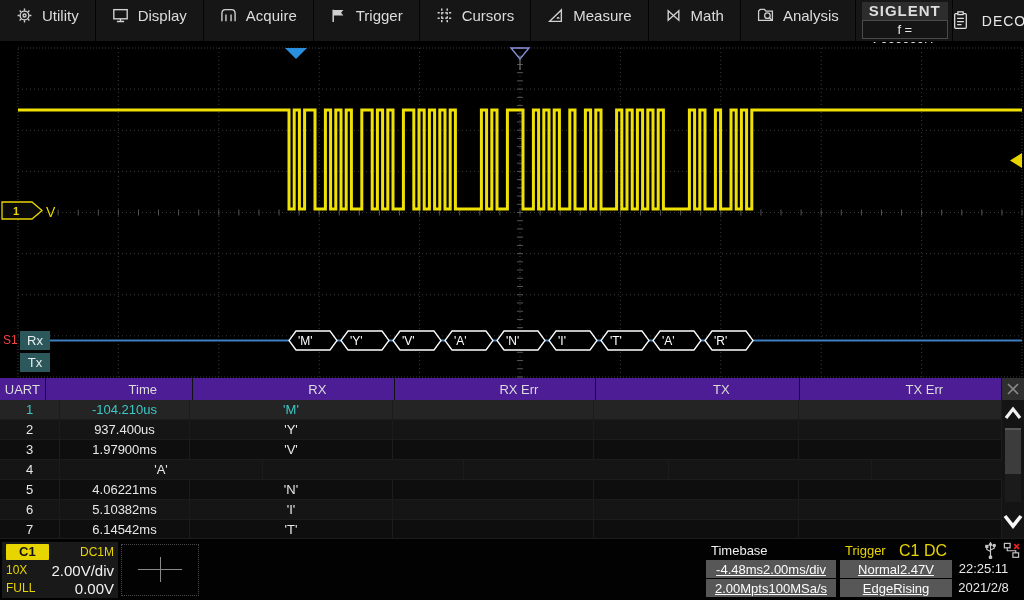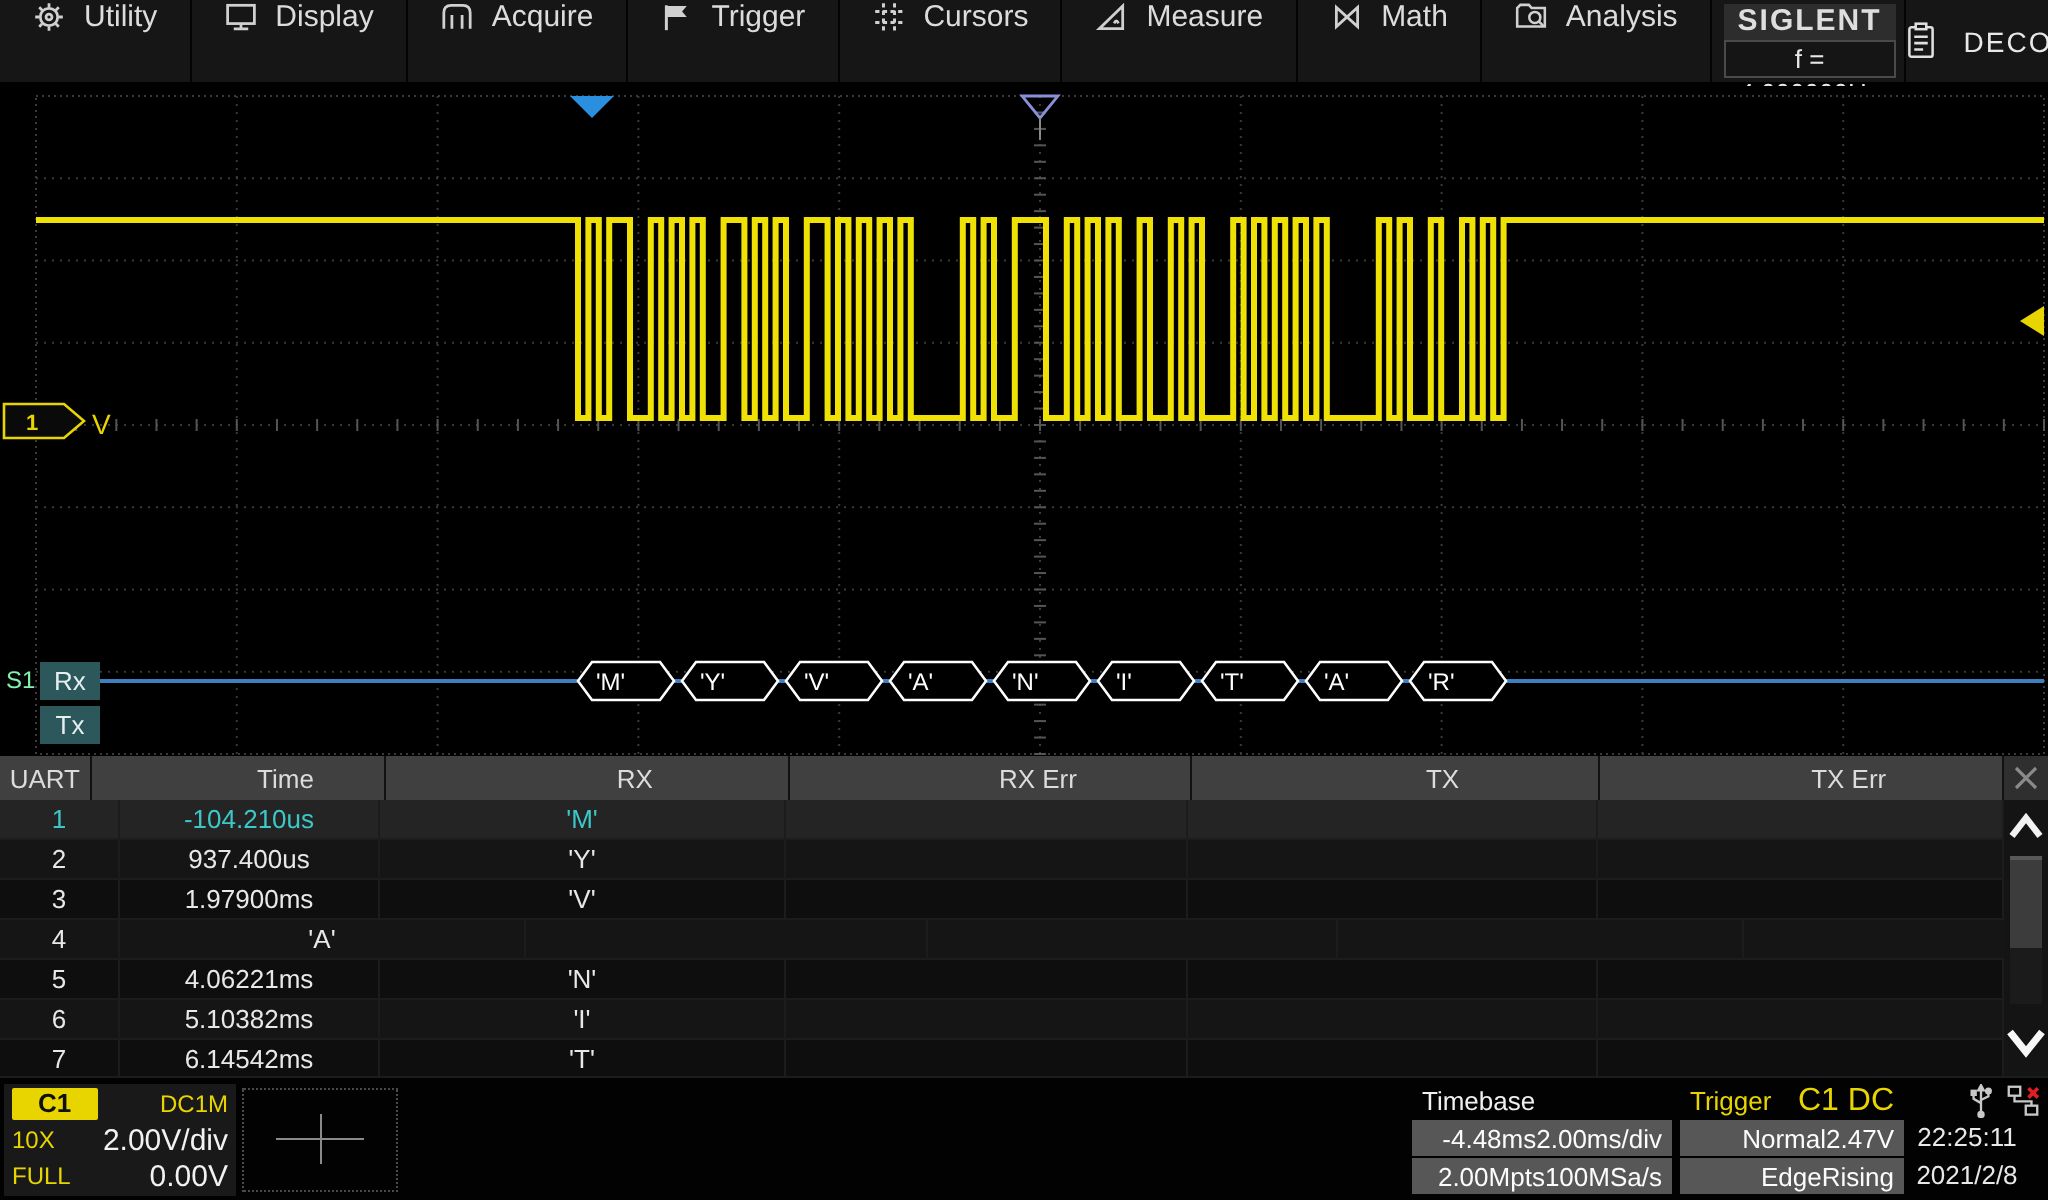--- a/index.html
+++ b/index.html
@@ -1,44 +1,44 @@
 <!DOCTYPE html>
 <html><head>
 <meta charset="utf-8">
 <style>
   html,body{margin:0;padding:0;background:#000;}
   #screen{position:relative;width:1024px;height:600px;background:#000;overflow:hidden;
           font-family:"Liberation Sans",sans-serif;-webkit-font-smoothing:antialiased;}
   
   .topbar{position:absolute;top:0;left:0;width:1024px;height:43px;background:#161616;
           display:flex;align-items:stretch;border-bottom:2px solid #000;box-sizing:border-box;}
-  .mi{display:flex;align-items:flex-start;gap:9px;padding:0 16px;border-right:1px solid #040404;
+  .mi{display:flex;align-items:flex-end;gap:9px;padding:17px 16px;border-right:1px solid #040404;
       color:#dcdcdc;font-size:15px;cursor:default;}
   .mi svg{flex:0 0 auto;}
   .logoblk{margin-left:auto;display:flex;flex-direction:column;justify-content:space-between;
            padding:2px 4px 2px 6px;width:152px;}
   .logorow{display:flex;align-items:center;gap:8px;height:18px;flex-direction:column;}
   .brand{background:#2d2d2d;color:#dedede;font-weight:bold;font-size:15px;letter-spacing:1px;
          padding:0 7px;line-height:18px;}
   .trigd{color:#00c8c8;font-size:13px;margin-top:32px;}
   .freqbox{border:1px solid #4a4a4a;background:#151515;color:#e8e8e8;font-size:13px;
            text-align:center;line-height:17px;height:17px;}
   .decodebtn{width:158px;display:flex;align-items:center;justify-content:center;gap:14px;
              color:#e8e8e8;font-size:14px;letter-spacing:1px;border-left:1px solid #040404;}
   
   .plot{position:absolute;top:43px;left:0;width:1024px;height:335px;background:#000;}
   .plot svg{position:absolute;top:0;left:0;}
-  .s1label{position:absolute;left:3px;top:290px;color:#86efac;font-size:12px;}
+  .s1label{position:absolute;left:3px;top:290px;color:#ef4444;font-size:12px;}
   .busbadge{position:absolute;left:20px;width:30px;height:19px;background:#2c585c;color:#e6efef;
             font-size:13px;display:flex;align-items:center;justify-content:center;}
   
   .tbl{position:absolute;top:378px;left:0;width:1024px;height:160px;background:#0a0a0a;
        color:#e8e8e8;font-size:13px;}
   .tmain{position:absolute;left:0;top:0;width:1002px;}
-  .thead{display:flex;height:22px;background:#404040;gap:48px;}
+  .thead{display:flex;height:22px;background:#4c1d95;gap:48px;}
   .th{display:flex;align-items:center;justify-content:center;border-right:1px solid #111;
       box-sizing:border-box;color:#dcdcdc;}
   .tr{display:flex;height:19px;border-bottom:1px solid #1c1c1c;background:#0e0e0e;}
   .tr:nth-child(even){background:#151515;}
   .tr.sel{background:#242424;color:#3cc8c8;}
   .td{display:flex;align-items:center;justify-content:center;border-right:1px solid #1c1c1c;
       box-sizing:border-box;overflow:hidden;}
   .sbar{position:absolute;right:0;top:0;width:22px;height:160px;background:#141414;
         display:flex;flex-direction:column;align-items:center;}
   .sbtn{width:22px;display:flex;align-items:center;justify-content:center;}
@@ -51,22 +51,22 @@
   .chrow{display:flex;justify-content:space-between;align-items:center;height:18px;}
   .c1badge{background:#e8d500;color:#101010;font-weight:bold;font-size:13px;padding:0 13px;line-height:16px;border-radius:1px;}
   .yel{color:#e8d500;}
   .chsmall{font-size:12px;}
   .chval{color:#f2f2f2;font-size:15px;}
   .addbox{position:absolute;left:121px;top:5px;width:76px;height:50px;border:1px dotted #4a4a4a;}
   .addbox .h{position:absolute;left:16px;top:24px;width:44px;height:1px;background:#8a8a8a;}
   .addbox .v{position:absolute;left:38px;top:12px;width:1px;height:25px;background:#8a8a8a;}
   .infobox{position:absolute;top:3px;height:56px;box-sizing:border-box;margin-left:12px;}
   .ibhead{display:flex;justify-content:space-between;align-items:center;height:17px;padding:0 5px;font-size:13px;color:#f0f0f0;}
-  .ibrow{display:flex;justify-content:flex-end;align-items:center;height:18px;background:#575757;
-         margin-top:1px;padding:0 5px;font-size:13px;color:#fcfcfc;}
+  .ibrow{display:flex;justify-content:center;align-items:center;height:18px;background:#575757;
+         margin-top:1px;padding:0 5px;font-size:13px;color:#fcfcfc;text-decoration:underline;}
   .clock{position:absolute;left:945px;top:3px;width:77px;height:56px;color:#e8e8e8;font-size:13px;text-align:center;}
   .iconsrow{display:flex;justify-content:flex-end;gap:6px;height:17px;align-items:center;padding-right:2px;}
 </style>
 </head>
 <body>
 
 <div id="screen">
 
   <div class="topbar">
     <div class="mi">

